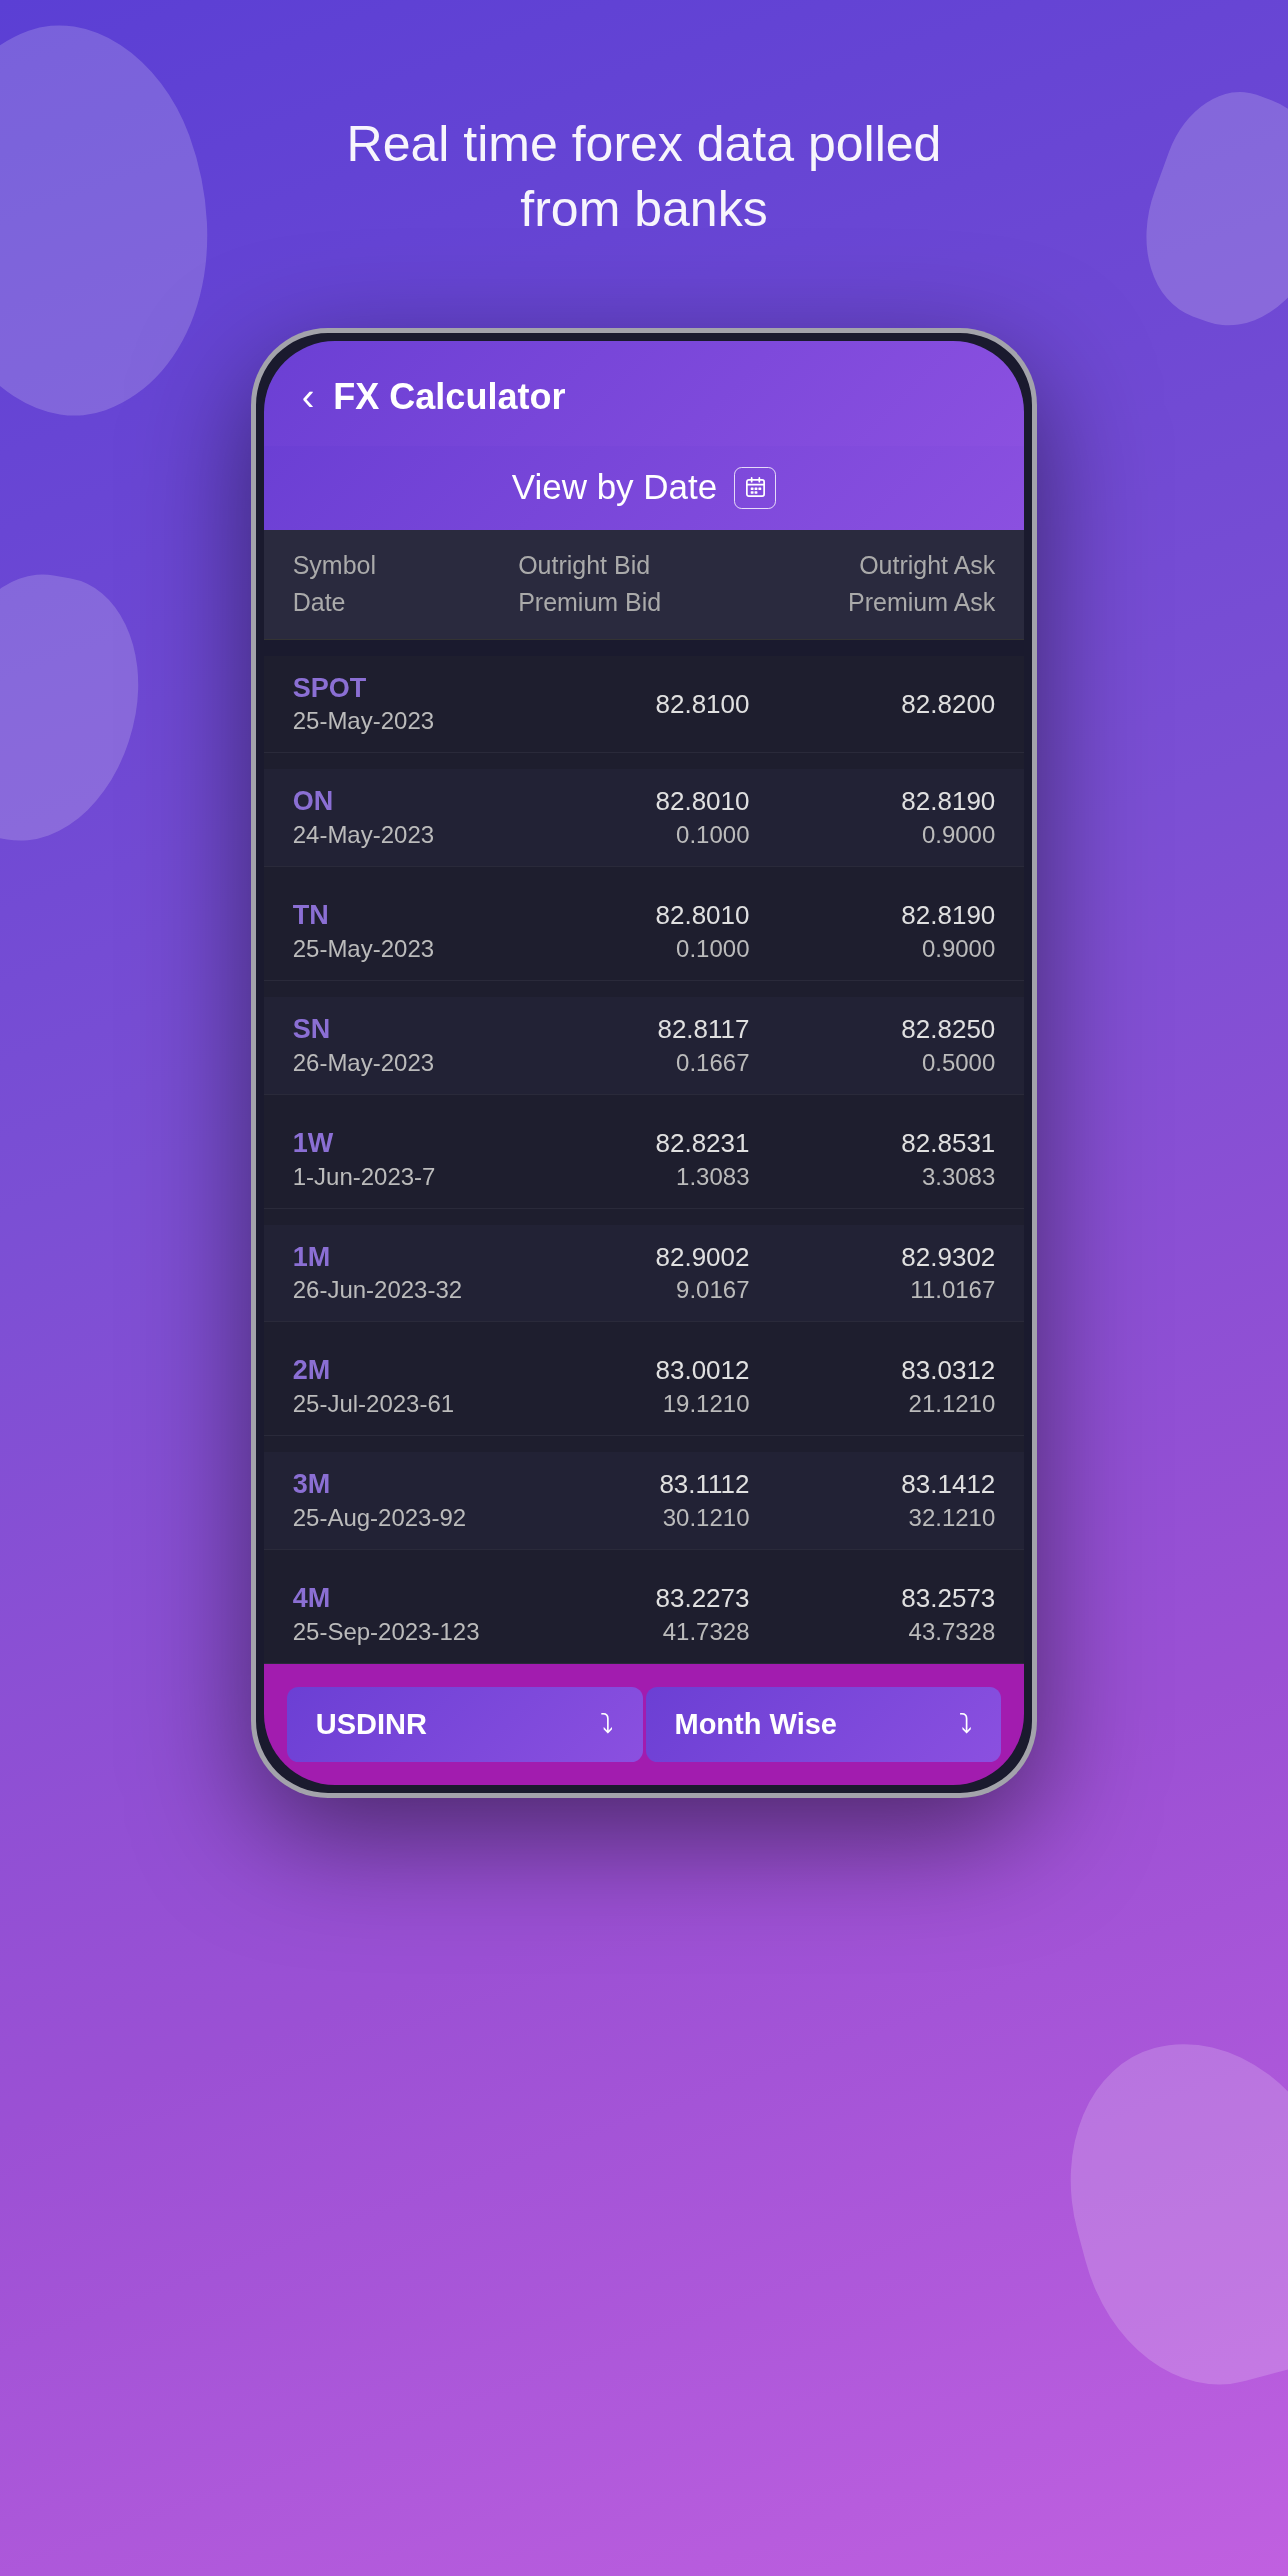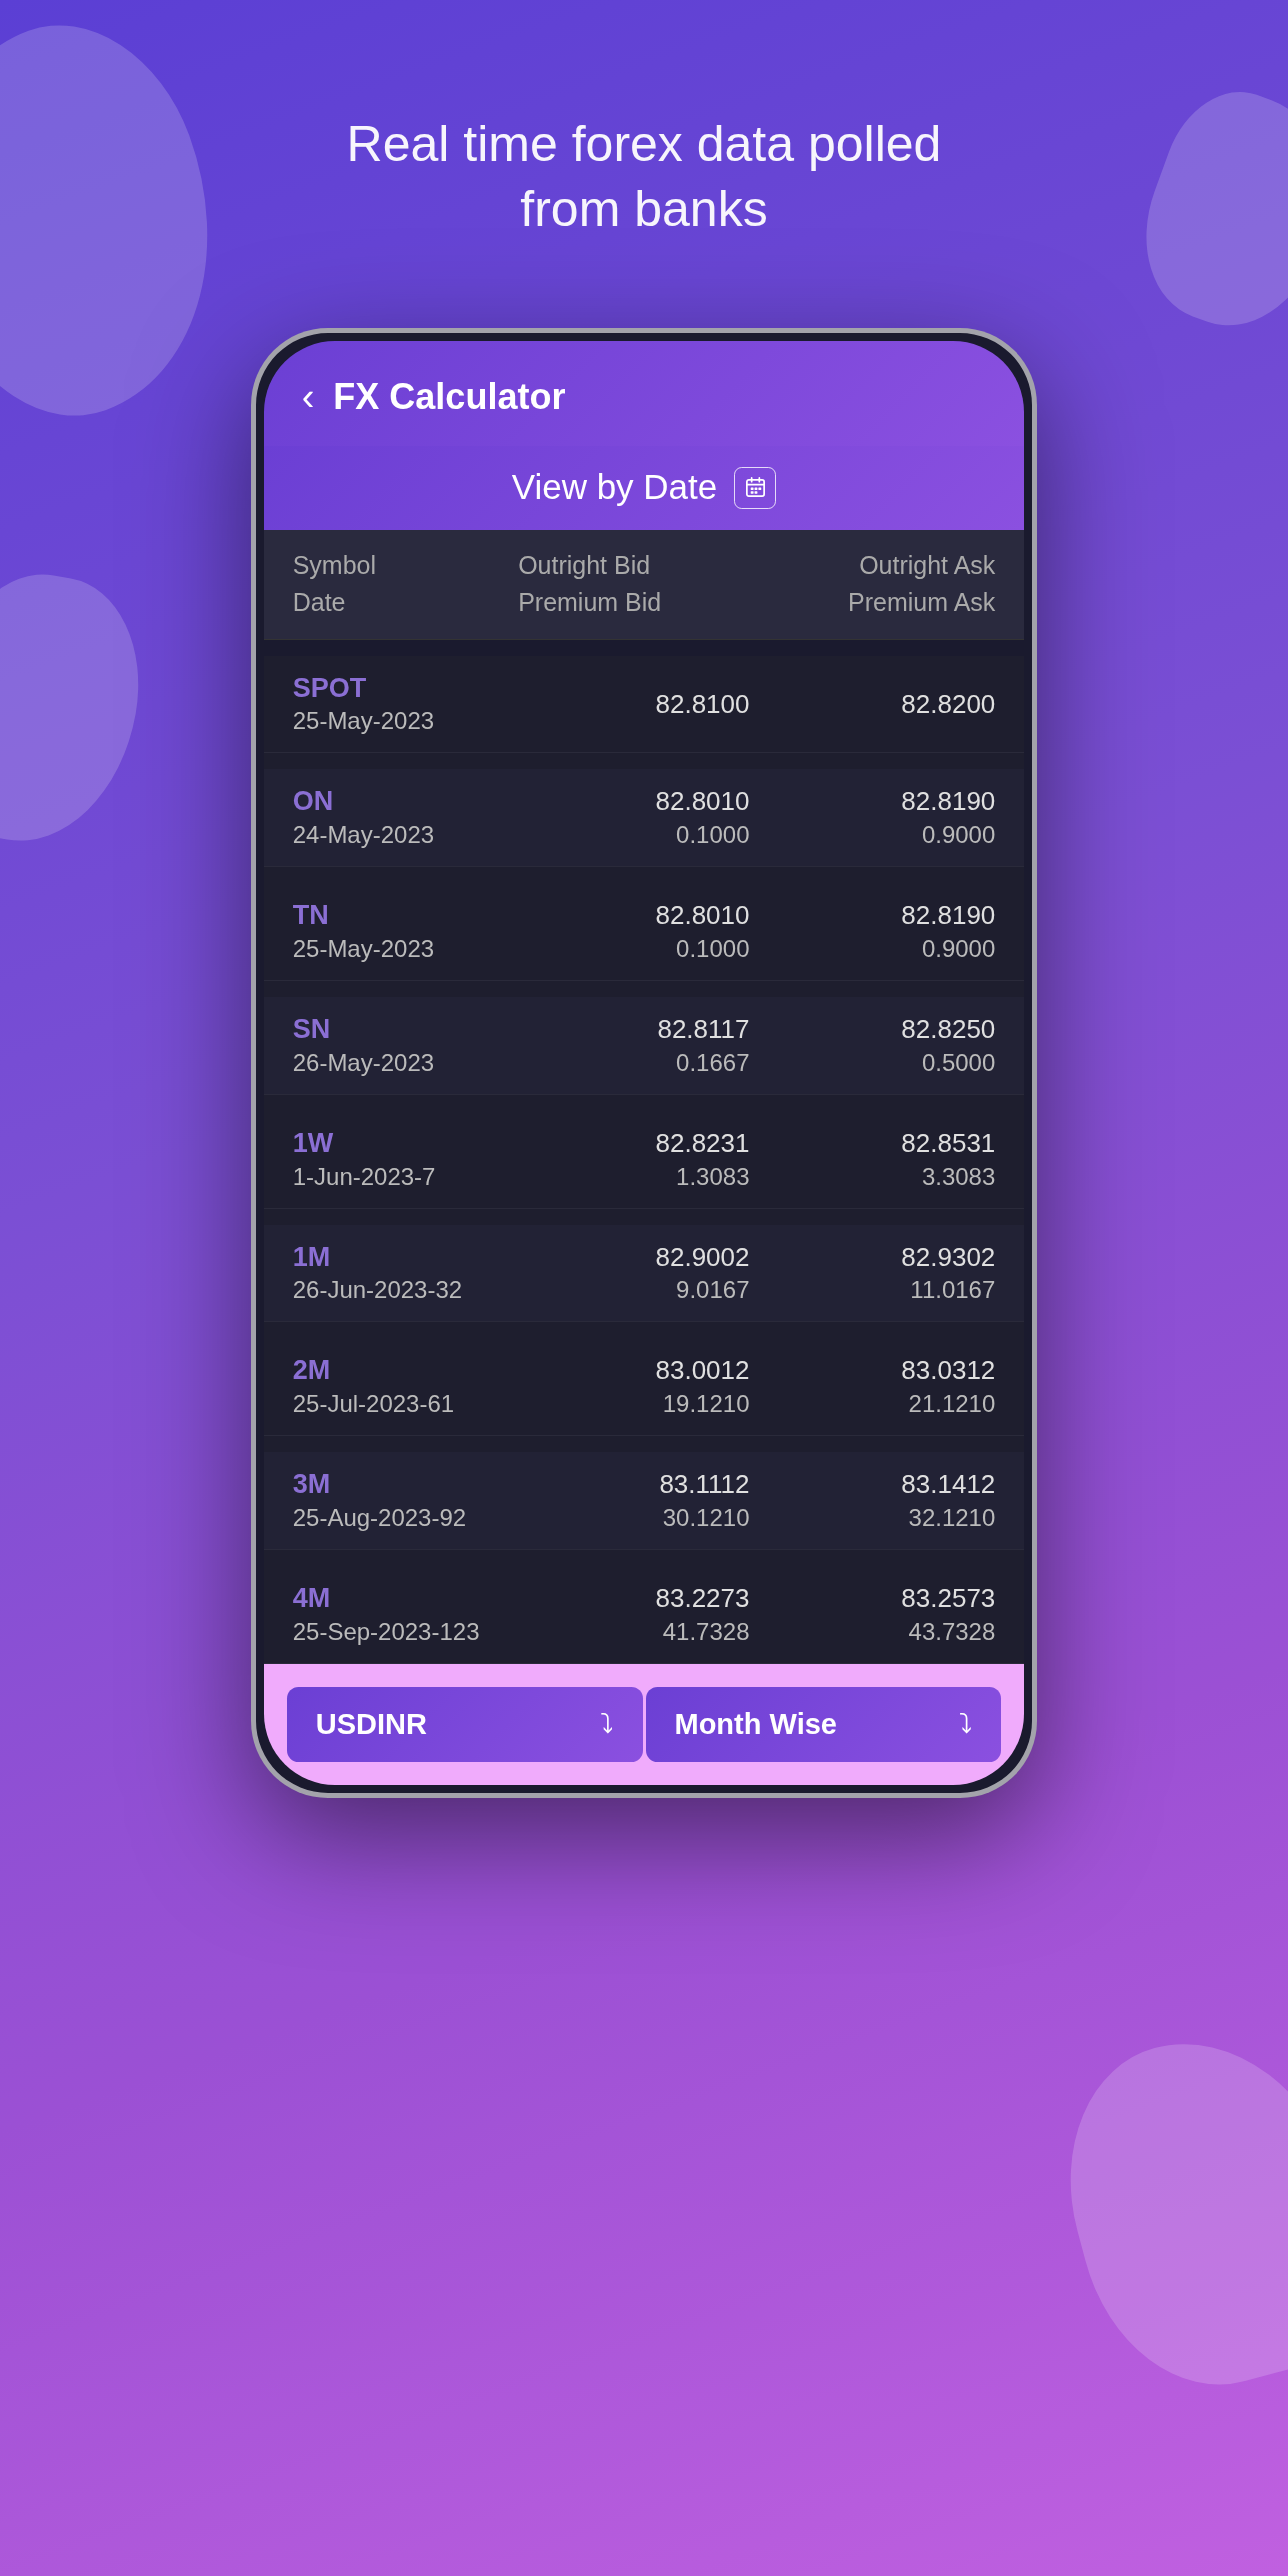--- a/index.html
+++ b/index.html
@@ -231,21 +231,21 @@
 
     .val-sub {
       color: #bbb;
       font-size: 24px;
       display: block;
       margin-top: 3.8px;
     }
 
     
     .bottom-bar {
-      background: #f0abfc;
+      background: #a21caf;
       padding: 23px 23px;
       display: flex;
       gap: 3px;
     }
 
     .dropdown-btn {
       flex: 1;
       background: linear-gradient(135deg, #6b3fd4 0%, #8b50e0 100%);
       border-radius: 11.5px;
       padding: 21px 29px;

